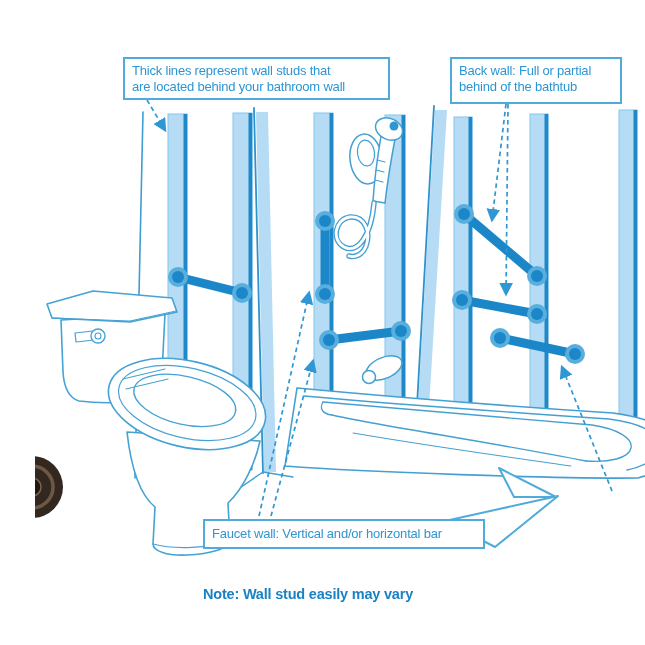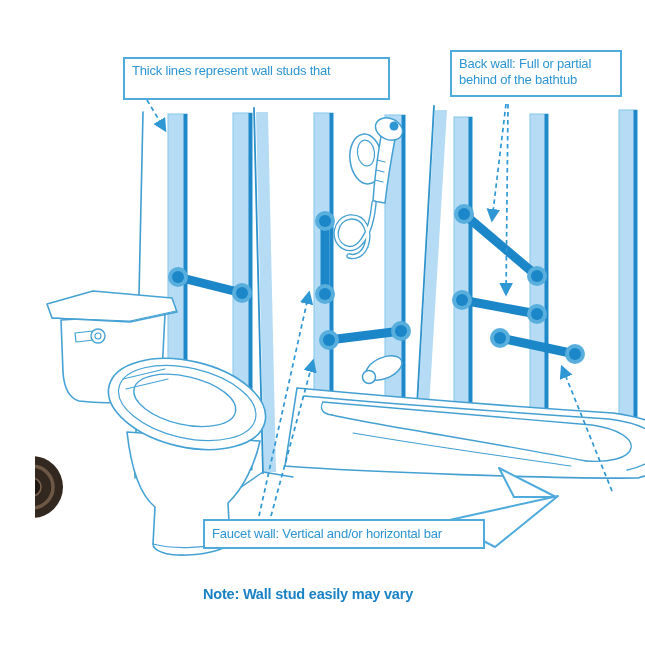--- a/index.html
+++ b/index.html
@@ -11,21 +11,21 @@
   .stage svg{position:absolute;left:0;top:0;}
   .callout{
     position:absolute;background:#fff;
     border:2px solid var(--box-border,#4fabdc);
     color:var(--accent-text,#2d96d2);
     font-size:13px;line-height:16px;letter-spacing:-0.2px;
     padding:4px 7px;box-sizing:border-box;z-index:5;
   }
   .callout .ln{white-space:nowrap;}
   #co-studs{left:88px;top:57px;width:267px;height:43px;}
-  #co-backwall{left:415px;top:50px;width:172px;height:47px;}
+  #co-backwall{left:415px;top:57px;width:172px;height:47px;}
   #co-faucet{left:168px;top:519px;width:282px;height:30px;padding-top:5px;}
   #co-securemount{left:477px;top:494px;width:164px;height:77px;}
   .note{
     position:absolute;left:168px;top:586px;z-index:5;
     color:var(--note-text,#1a82c4);font-size:14.5px;font-weight:bold;letter-spacing:-0.2px;
   }
 </style>
 </head>
 <body>
 
@@ -225,20 +225,21 @@
 
   <g>
     <circle cx="-3" cy="487" r="31" fill="#33281f"></circle>
     <circle cx="-3" cy="487" r="21" fill="none" stroke="#6d5846" stroke-width="3.5"></circle>
     <circle cx="-3" cy="487" r="9" fill="#1f1812" stroke="#7a6450" stroke-width="1.5"></circle>
   </g>
 </svg>
 
   <div class="callout" id="co-studs">
     <div class="ln">Thick lines represent wall studs that</div>
+    <div class="ln">are located behind your bathroom wall</div>
   </div>
 
   <div class="callout" id="co-backwall">
     <div class="ln">Back wall: Full or partial</div>
     <div class="ln">behind of the bathtub</div>
   </div>
 
   <div class="callout" id="co-faucet">
     <div class="ln">Faucet wall: Vertical and/or horizontal bar</div>
   </div>

